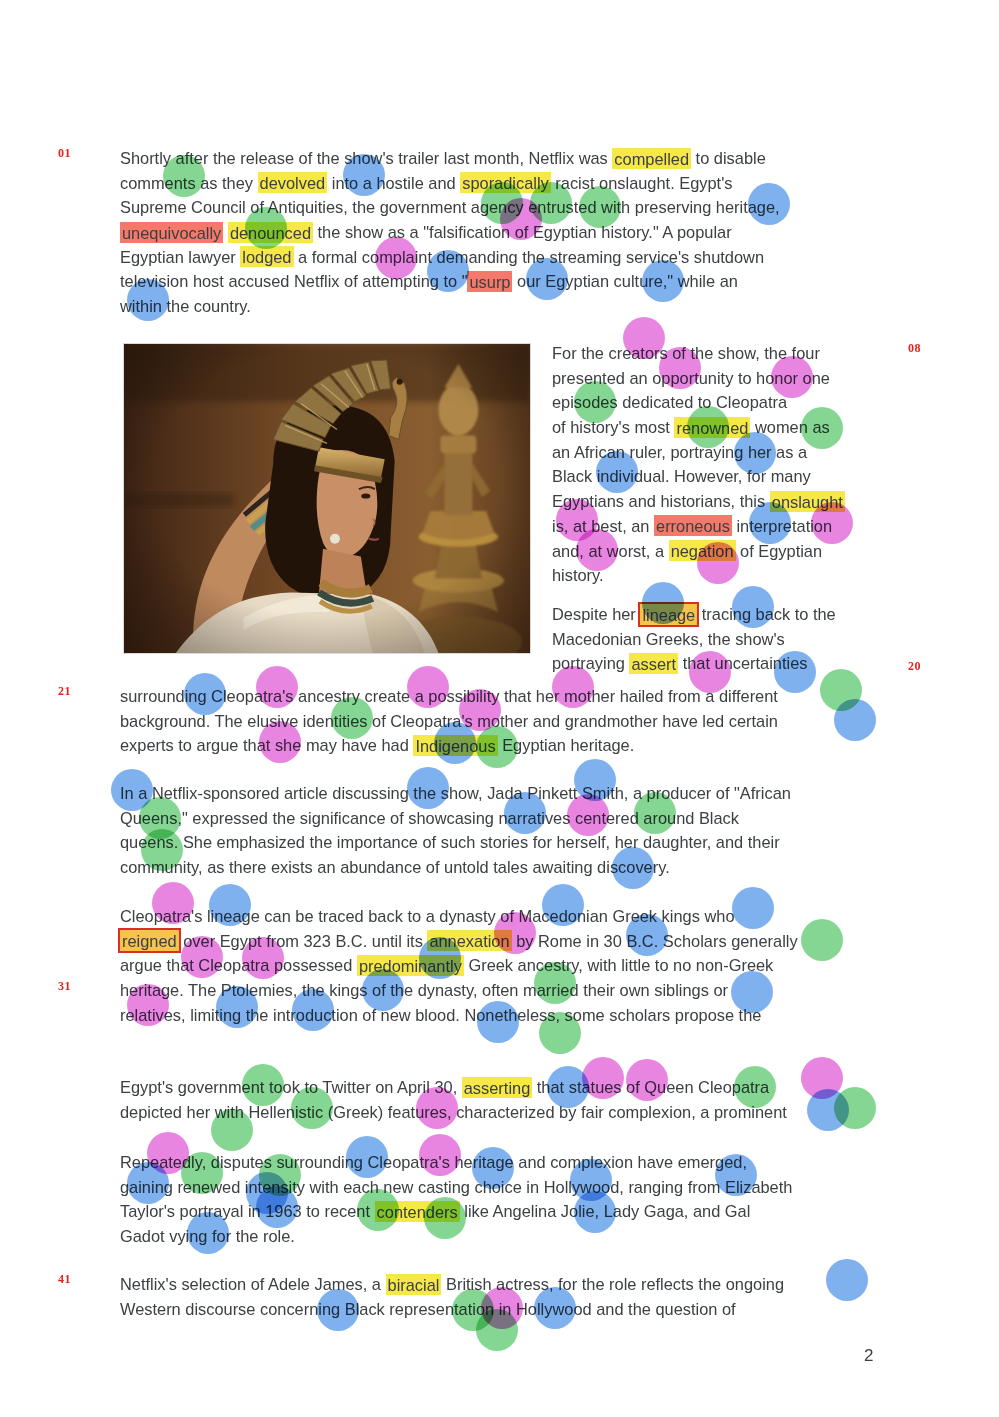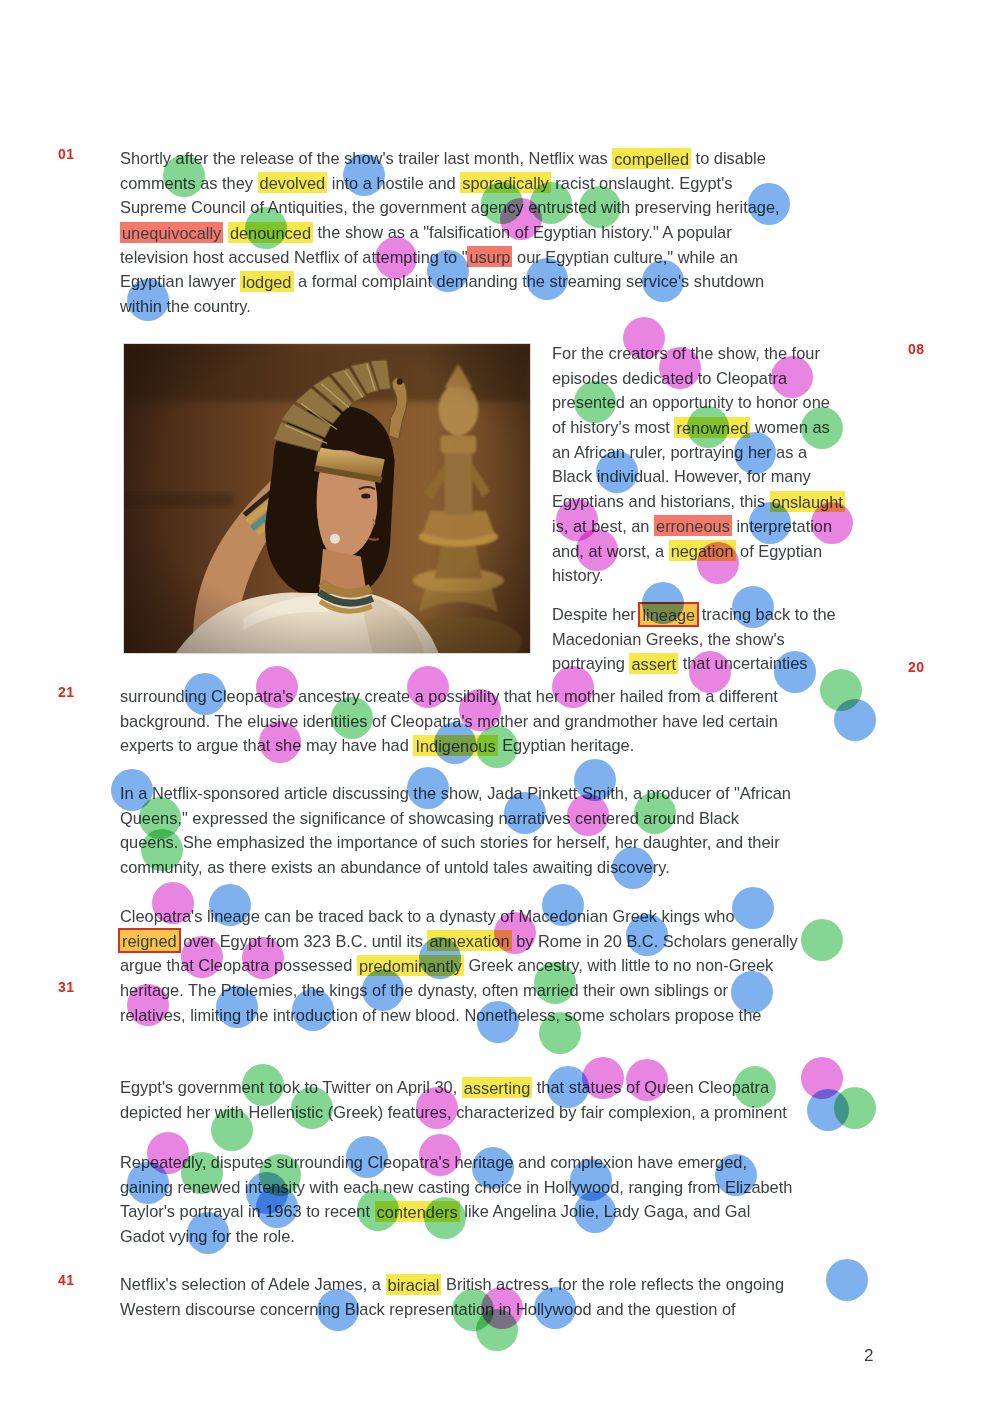--- a/index.html
+++ b/index.html
@@ -8,22 +8,22 @@
     font-family:"Liberation Sans","DejaVu Sans",sans-serif;
   }
   .page{position:absolute;inset:0;background:#fff;}
   .para{position:absolute;color:var(--text-color);font-size:16.4px;}
   .line{height:24.7px;line-height:24.7px;white-space:pre;}
   .hl{padding:1.5px 2px;}
   .hl-y{background:var(--hl-y);}
   .hl-r{background:var(--hl-r);}
   .hl-x{background:var(--hl-x);outline:2.5px solid var(--hl-xb);outline-offset:0;}
   .marker{
-    position:absolute;font-family:Liberation Sans, sans-serif;
-    font-weight:bold;font-size:14px;color:var(--marker-color);letter-spacing:.5px;
+    position:absolute;font-family:Liberation Serif, serif;
+    font-weight:bold;font-size:12px;color:var(--marker-color);letter-spacing:.5px;
   }
   .dot{
     position:absolute;width:42px;height:42px;border-radius:50%;
     opacity:.78;mix-blend-mode:multiply;pointer-events:none;
   }
   .figure{
     position:absolute;left:123px;top:343px;width:408px;height:311px;
     border:1px solid #d9d9d9;box-sizing:border-box;background:#6b4423;
   }
   .figure svg{display:block;width:100%;height:100%;}
@@ -122,28 +122,28 @@
       <rect width="408" height="311" fill="url(#vig)"></rect>
     </svg>
   </div>
 
   <div class="overlay">
       <div class="para" style="left: 120px; top: 146px;">
         <div class="line"><span>Shortly after the release of the show's trailer last month, Netflix was </span><span class="hl hl-y">compelled</span><span> to disable</span></div>
         <div class="line"><span>comments as they </span><span class="hl hl-y">devolved</span><span> into a hostile and </span><span class="hl hl-y">sporadically</span><span> racist onslaught. Egypt's</span></div>
         <div class="line"><span>Supreme Council of Antiquities, the government agency entrusted with preserving heritage,</span></div>
         <div class="line"><span class="hl hl-r">unequivocally</span><span> </span><span class="hl hl-y">denounced</span><span> the show as a "falsification of Egyptian history." A popular</span></div>
+        <div class="line"><span>Egyptian lawyer </span><span class="hl hl-y">lodged</span><span> a formal complaint demanding the streaming service's shutdown</span></div>
         <div class="line"><span>television host accused Netflix of attempting to "</span><span class="hl hl-r">usurp</span><span> our Egyptian culture," while an</span></div>
-        <div class="line"><span>Egyptian lawyer </span><span class="hl hl-y">lodged</span><span> a formal complaint demanding the streaming service's shutdown</span></div>
         <div class="line"><span>within the country.</span></div>
       </div>
       <div class="para" style="left: 552px; top: 341px;">
         <div class="line"><span>For the creators of the show, the four</span></div>
+        <div class="line"><span>presented an opportunity to honor one</span></div>
         <div class="line"><span>episodes dedicated to Cleopatra</span></div>
-        <div class="line"><span>presented an opportunity to honor one</span></div>
         <div class="line"><span>of history's most </span><span class="hl hl-y">renowned</span><span> women as</span></div>
         <div class="line"><span>an African ruler, portraying her as a</span></div>
         <div class="line"><span>Black individual. However, for many</span></div>
         <div class="line"><span>Egyptians and historians, this </span><span class="hl hl-y">onslaught</span></div>
         <div class="line"><span>is, at best, an </span><span class="hl hl-r">erroneous</span><span> interpretation</span></div>
         <div class="line"><span>and, at worst, a </span><span class="hl hl-y">negation</span><span> of Egyptian</span></div>
         <div class="line"><span>history.</span></div>
       </div>
       <div class="para" style="left: 552px; top: 602px;">
         <div class="line"><span>Despite her </span><span class="hl hl-x">lineage</span><span> tracing back to the</span></div>
@@ -156,21 +156,21 @@
         <div class="line"><span>experts to argue that she may have had </span><span class="hl hl-y">Indigenous</span><span> Egyptian heritage.</span></div>
       </div>
       <div class="para" style="left: 120px; top: 781px;">
         <div class="line"><span>In a Netflix-sponsored article discussing the show, Jada Pinkett Smith, a producer of "African</span></div>
         <div class="line"><span>Queens," expressed the significance of showcasing narratives centered around Black</span></div>
         <div class="line"><span>queens. She emphasized the importance of such stories for herself, her daughter, and their</span></div>
         <div class="line"><span>community, as there exists an abundance of untold tales awaiting discovery.</span></div>
       </div>
       <div class="para" style="left: 120px; top: 904px;">
         <div class="line"><span>Cleopatra's lineage can be traced back to a dynasty of Macedonian Greek kings who</span></div>
-        <div class="line"><span class="hl hl-x">reigned</span><span> over Egypt from 323 B.C. until its </span><span class="hl hl-y">annexation</span><span> by Rome in 20 B.C. Scholars generally</span></div>
+        <div class="line"><span class="hl hl-x">reigned</span><span> over Egypt from 323 B.C. until its </span><span class="hl hl-y">annexation</span><span> by Rome in 30 B.C. Scholars generally</span></div>
         <div class="line"><span>argue that Cleopatra possessed </span><span class="hl hl-y">predominantly</span><span> Greek ancestry, with little to no non-Greek</span></div>
         <div class="line"><span>heritage. The Ptolemies, the kings of the dynasty, often married their own siblings or</span></div>
         <div class="line"><span>relatives, limiting the introduction of new blood. Nonetheless, some scholars propose the</span></div>
       </div>
       <div class="para" style="left: 120px; top: 1075px;">
         <div class="line"><span>Egypt's government took to Twitter on April 30, </span><span class="hl hl-y">asserting</span><span> that statues of Queen Cleopatra</span></div>
         <div class="line"><span>depicted her with Hellenistic (Greek) features, characterized by fair complexion, a prominent</span></div>
       </div>
       <div class="para" style="left: 120px; top: 1150px;">
         <div class="line"><span>Repeatedly, disputes surrounding Cleopatra's heritage and complexion have emerged,</span></div>

